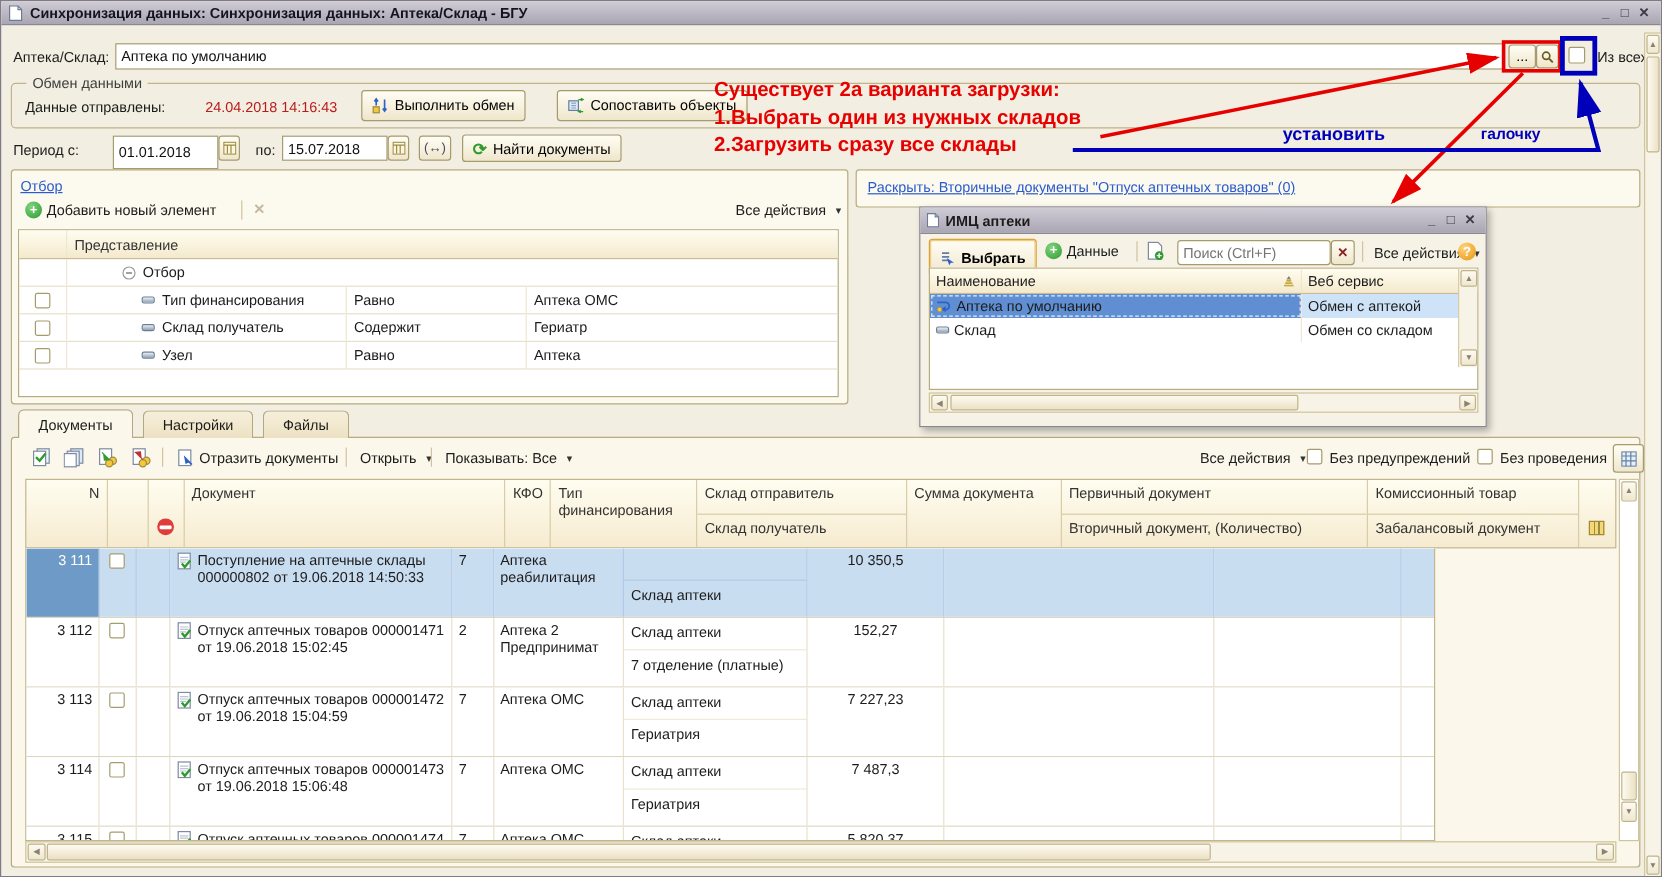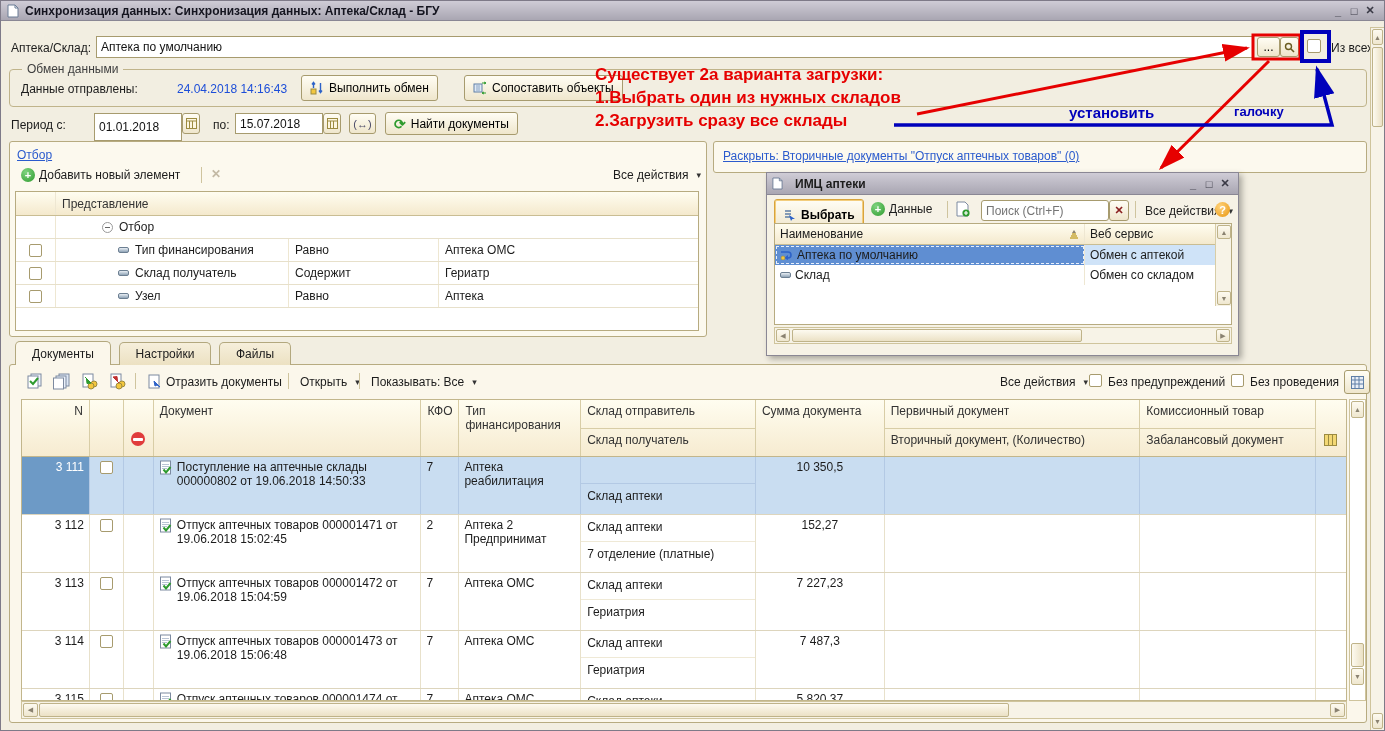--- a/index.html
+++ b/index.html
@@ -66,21 +66,21 @@
   .fg-c{box-sizing:border-box;height:100%;display:flex;align-items:center;padding:0 6px;border-right:1px solid #eee7d2;overflow:hidden;white-space:nowrap;}
   .fg-chk{width:40px;justify-content:center;}
   .fg-name{width:233px;}
   .fg-cond{width:150px;}
   .fg-val{flex:1;border-right:none;}
   
   .popup{position:absolute;left:765px;top:171px;width:473px;height:184px;background:#f6f2e6;
          border:1px solid #8a8794;box-shadow:3px 3px 6px rgba(0,0,0,.3);z-index:10;box-sizing:border-box;}
   .popup .ptitle{height:21px;background:linear-gradient(#cfccd6,#a9a6b2);display:flex;align-items:center;
                  padding:0 5px;border-bottom:1px solid #8a8794;}
-  .popup .ptitle .t-title{font-weight:bold;font-size:12px;margin-left:12px;flex:1;}
+  .popup .ptitle .t-title{font-weight:bold;font-size:12px;margin-left:5px;flex:1;}
   .pgrid{position:absolute;left:7px;top:50px;width:458px;height:102px;background:#fff;border:1px solid #b7ab80;box-sizing:border-box;}
   .pg-head{display:flex;height:20px;background:linear-gradient(#fffdf0,#f4e9cd);border-bottom:1px solid #c9bd93;align-items:center;}
   .pg-row{display:flex;height:20px;align-items:center;}
   .pg-c{box-sizing:border-box;height:100%;display:flex;align-items:center;padding:0 5px;border-right:1px solid #eee7d2;
         overflow:hidden;white-space:nowrap;gap:4px;}
   .pg-name{width:310px;}
   .pg-serv{width:130px;border-right:none;}
   .pg-row.sel .pg-name{background:#5f8ed2;outline:1px dashed #e8f0fb;outline-offset:-2px;}
   .pg-row.sel .pg-serv{background:#cfe3f8;}
   
@@ -144,21 +144,21 @@
         </svg>
     </span>
   </button>
   <span class="cb" style="position:absolute;left:1306px;top:38px;width:14px;height:14px;"></span>
   <span class="lbl" style="left:1330px;top:40px;">Из всех</span>
 
   <div class="groupbox" style="left:8px;top:68px;width:1358px;height:38px;">
     <span class="legend">Обмен данными</span>
   </div>
   <span class="lbl" style="left:20px;top:81px;">Данные отправлены:</span>
-  <span class="lbl" style="left:176px;top:81px;color:#1d4ed8;">24.04.2018 14:16:43</span>
+  <span class="lbl" style="left:170px;top:81px;color:#b91c1c;">24.04.2018 14:16:43</span>
   <button class="btn" style="left:300px;top:74px;height:26px;">
     <span class="ic">
       <svg width="14" height="14" viewBox="0 0 14 14">
           <rect x="1" y="8" width="5" height="5" fill="#f3c73e" stroke="#9c8b40"></rect>
           <path d="M3.5 7V2M2 3.5L3.5 1.5 5 3.5" stroke="#2d62c8" stroke-width="1.4" fill="none"></path>
           <path d="M10.5 2v9M9 9.5l1.5 2 1.5-2" stroke="#2d62c8" stroke-width="1.4" fill="none"></path>
         </svg>
     </span>
     <span>Выполнить обмен</span>
   </button>
@@ -456,21 +456,21 @@
     </div>
     <div class="hc c-com" style="padding:0;">
       <div style="padding:4px 6px;height:28px;box-sizing:border-box;">Комиссионный товар</div>
       <div class="h2">Забалансовый документ</div>
     </div>
     <div class="hc c-ic">
         <span class="ic ic-grid" style="position:absolute;left:8px;top:34px;"></span>
       </div>
   </div>
 
-  <div style="position:absolute;left:20px;top:456px;width:1326px;height:244px;overflow:hidden;background:#fff;border:1px solid #c2b68c;border-top:none;box-sizing:border-box;">
+  <div style="position:absolute;left:20px;top:456px;width:1175px;height:244px;overflow:hidden;background:#fff;border:1px solid #c2b68c;border-top:none;box-sizing:border-box;">
       <div class="trow sel">
         <div class="tc c-n">3 111</div>
         <div class="tc c-chk"><span class="cb"></span></div>
         <div class="tc c-stat"></div>
         <div class="tc c-doc">
           <span class="ic">
             <svg width="14" height="15" viewBox="0 0 14 15">
               <rect x="1.5" y="1" width="10" height="13" fill="#fff" stroke="#7d8aa0"></rect>
               <path d="M3 4.5h7M3 6.5h7M3 8.5h5" stroke="#b9c4d4"></path>
               <path d="M4.5 9.5l2.5 3 4.5-5.5" stroke="#2e9b2e" stroke-width="2" fill="none"></path>

